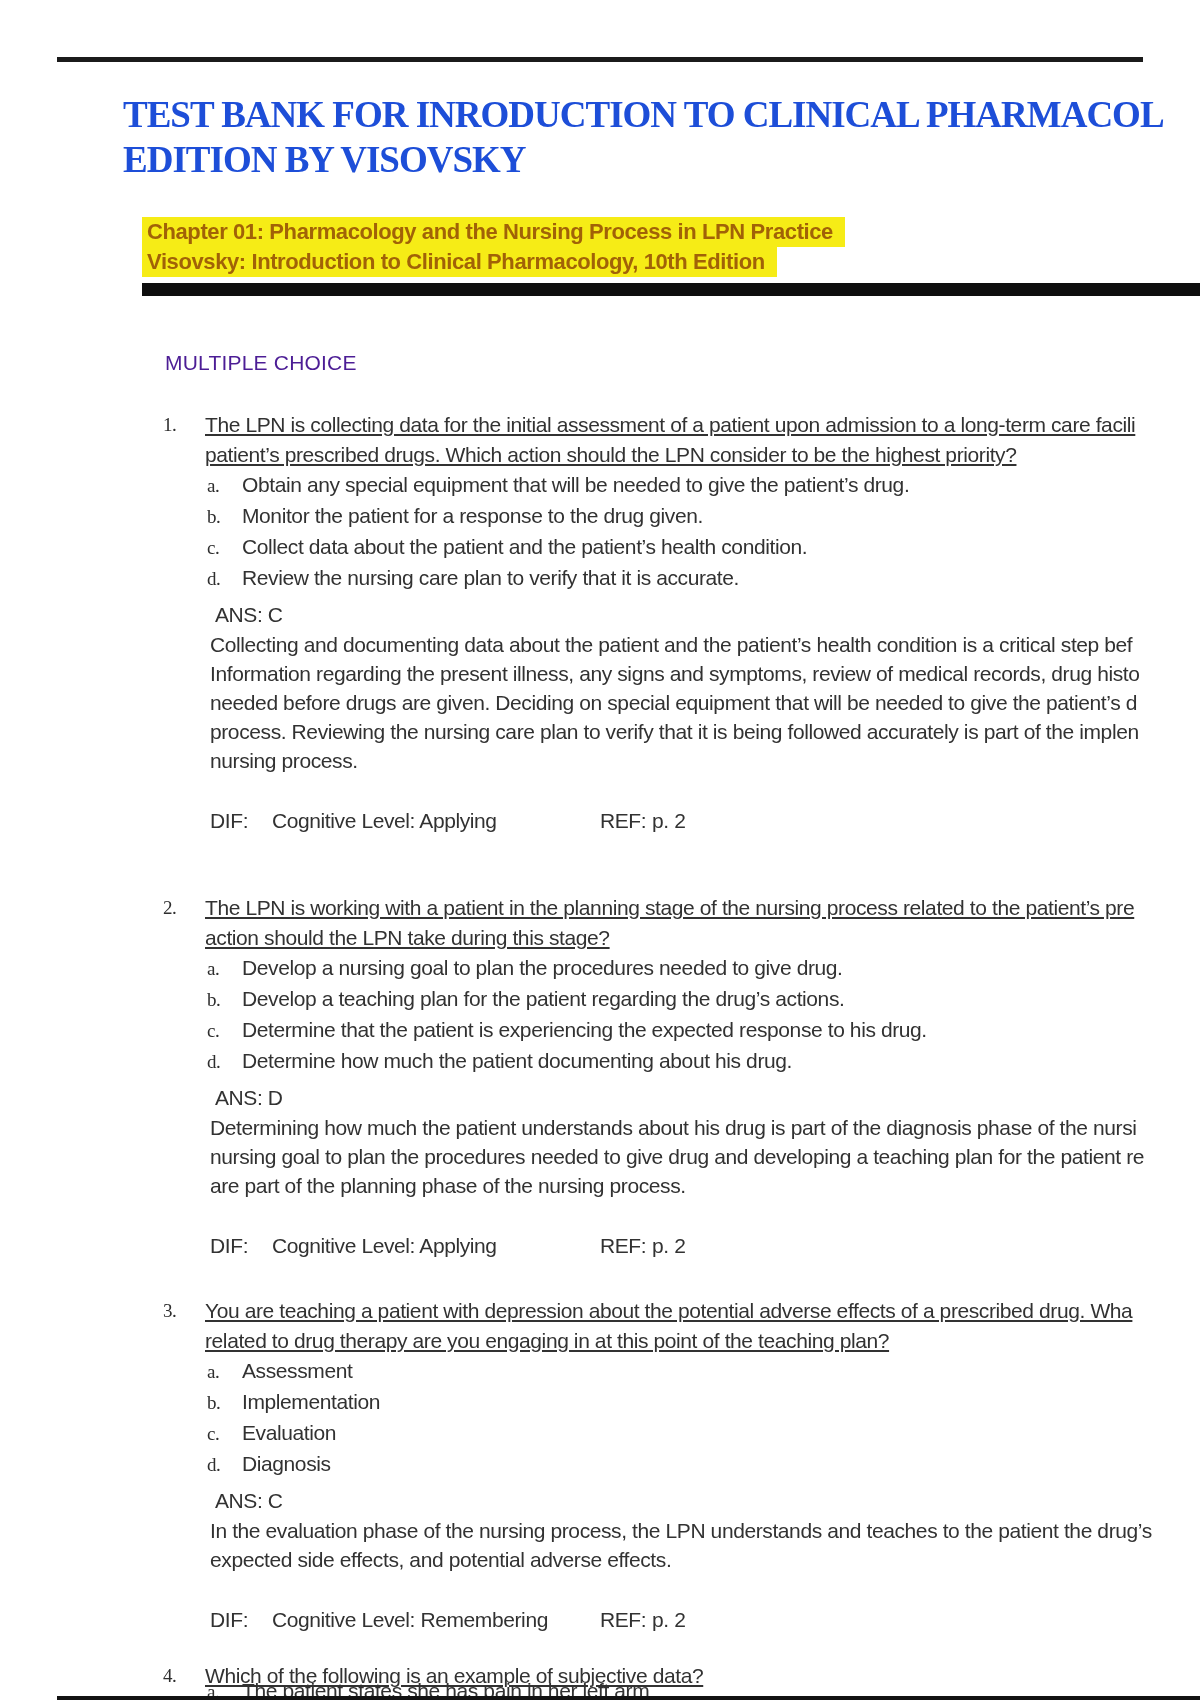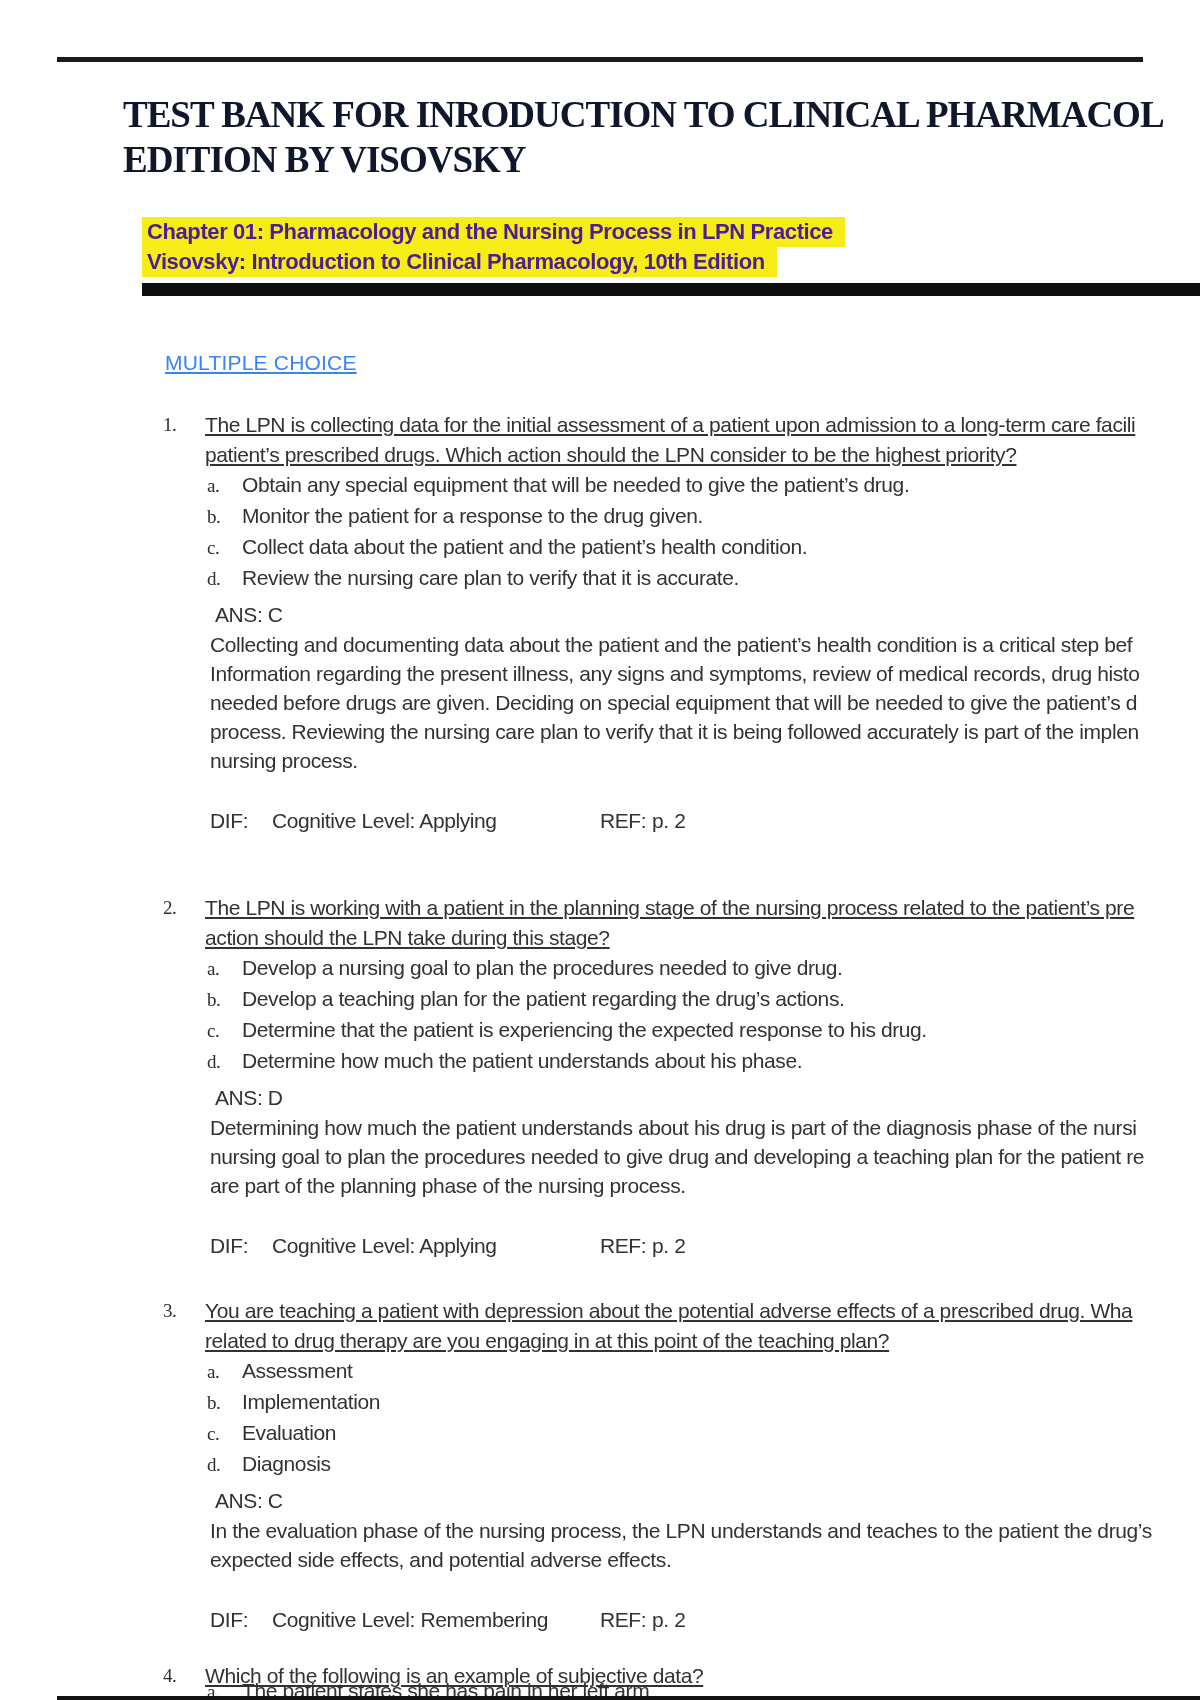--- a/index.html
+++ b/index.html
@@ -10,35 +10,35 @@
     overflow:hidden;
     font-family:"Liberation Sans",sans-serif;
     color:#303030;
   }
   
   .top-rule{position:absolute;left:57px;top:57px;width:1086px;height:5px;background:#1b1b1b;}
   
   .doc-title{
     position:absolute;left:123px;top:92px;width:1077px;overflow:hidden;
     font-family:"Liberation Serif",serif;font-weight:bold;
-    font-size:37px;line-height:45px;letter-spacing:-1px;color:#0f172a;
+    font-size:37px;line-height:45px;letter-spacing:-1px;color:#1d4ed8;
   }
   .doc-title div{white-space:nowrap;}
   
   .chapter-highlight{position:absolute;left:142px;top:217px;}
   .hl-line{display:block;height:30px;}
   .hl-line span{
     display:inline-block;background:#f6ec16;
     font-weight:bold;font-size:22px;line-height:30px;letter-spacing:-0.4px;
-    color:#4c1d95;padding:0 12px 0 5px;white-space:nowrap;
+    color:#a16207;padding:0 12px 0 5px;white-space:nowrap;
   }
   
   .divider-bar{position:absolute;left:142px;top:283px;width:1058px;height:13px;background:#0e0e0e;}
   
-  .section-label{position:absolute;left:165px;top:352px;font-size:21px;line-height:22px;letter-spacing:0.2px;color:#3b82f6;text-decoration:underline;}
+  .section-label{position:absolute;left:165px;top:352px;font-size:21px;line-height:22px;letter-spacing:0.2px;color:#4c1d95;}
   
   .question{position:absolute;left:160px;width:1040px;font-size:21px;letter-spacing:-0.4px;color:#323232;}
   .q1{top:410px;} .q2{top:893px;} .q3{top:1296px;} .q4{top:1661px;}
   .stem-row{display:flex;}
   .q-num{
     width:45px;flex:0 0 45px;text-indent:3px;
     font-family:"Liberation Serif",serif;font-size:19px;line-height:30px;color:#2e2e2e;
   }
   .stem-lines{flex:1 1 auto;overflow:hidden;text-decoration:underline;}
   .stem-line{white-space:nowrap;overflow:hidden;line-height:30px;}
@@ -127,21 +127,21 @@
     <div class="opt-row">
       <span class="opt-letter">a.</span><span>Develop a nursing goal to plan the procedures needed to give drug.</span>
     </div>
     <div class="opt-row">
       <span class="opt-letter">b.</span><span>Develop a teaching plan for the patient regarding the drug’s actions.</span>
     </div>
     <div class="opt-row">
       <span class="opt-letter">c.</span><span>Determine that the patient is experiencing the expected response to his drug.</span>
     </div>
     <div class="opt-row">
-      <span class="opt-letter">d.</span><span>Determine how much the patient understands about his phase.</span>
+      <span class="opt-letter">d.</span><span>Determine how much the patient documenting about his drug.</span>
     </div>
     <div class="ans">ANS: D</div>
     <div class="expl">
       <div class="expl-line">Determining how much the patient understands about his drug is part of the diagnosis phase of the nursi</div>
       <div class="expl-line">nursing goal to plan the procedures needed to give drug and developing a teaching plan for the patient re</div>
       <div class="expl-line">are part of the planning phase of the nursing process.</div>
     </div>
     <div class="dif-row">
       <span class="dif-label">DIF:</span><span>Cognitive Level: Applying</span>
       <span class="ref-group">

